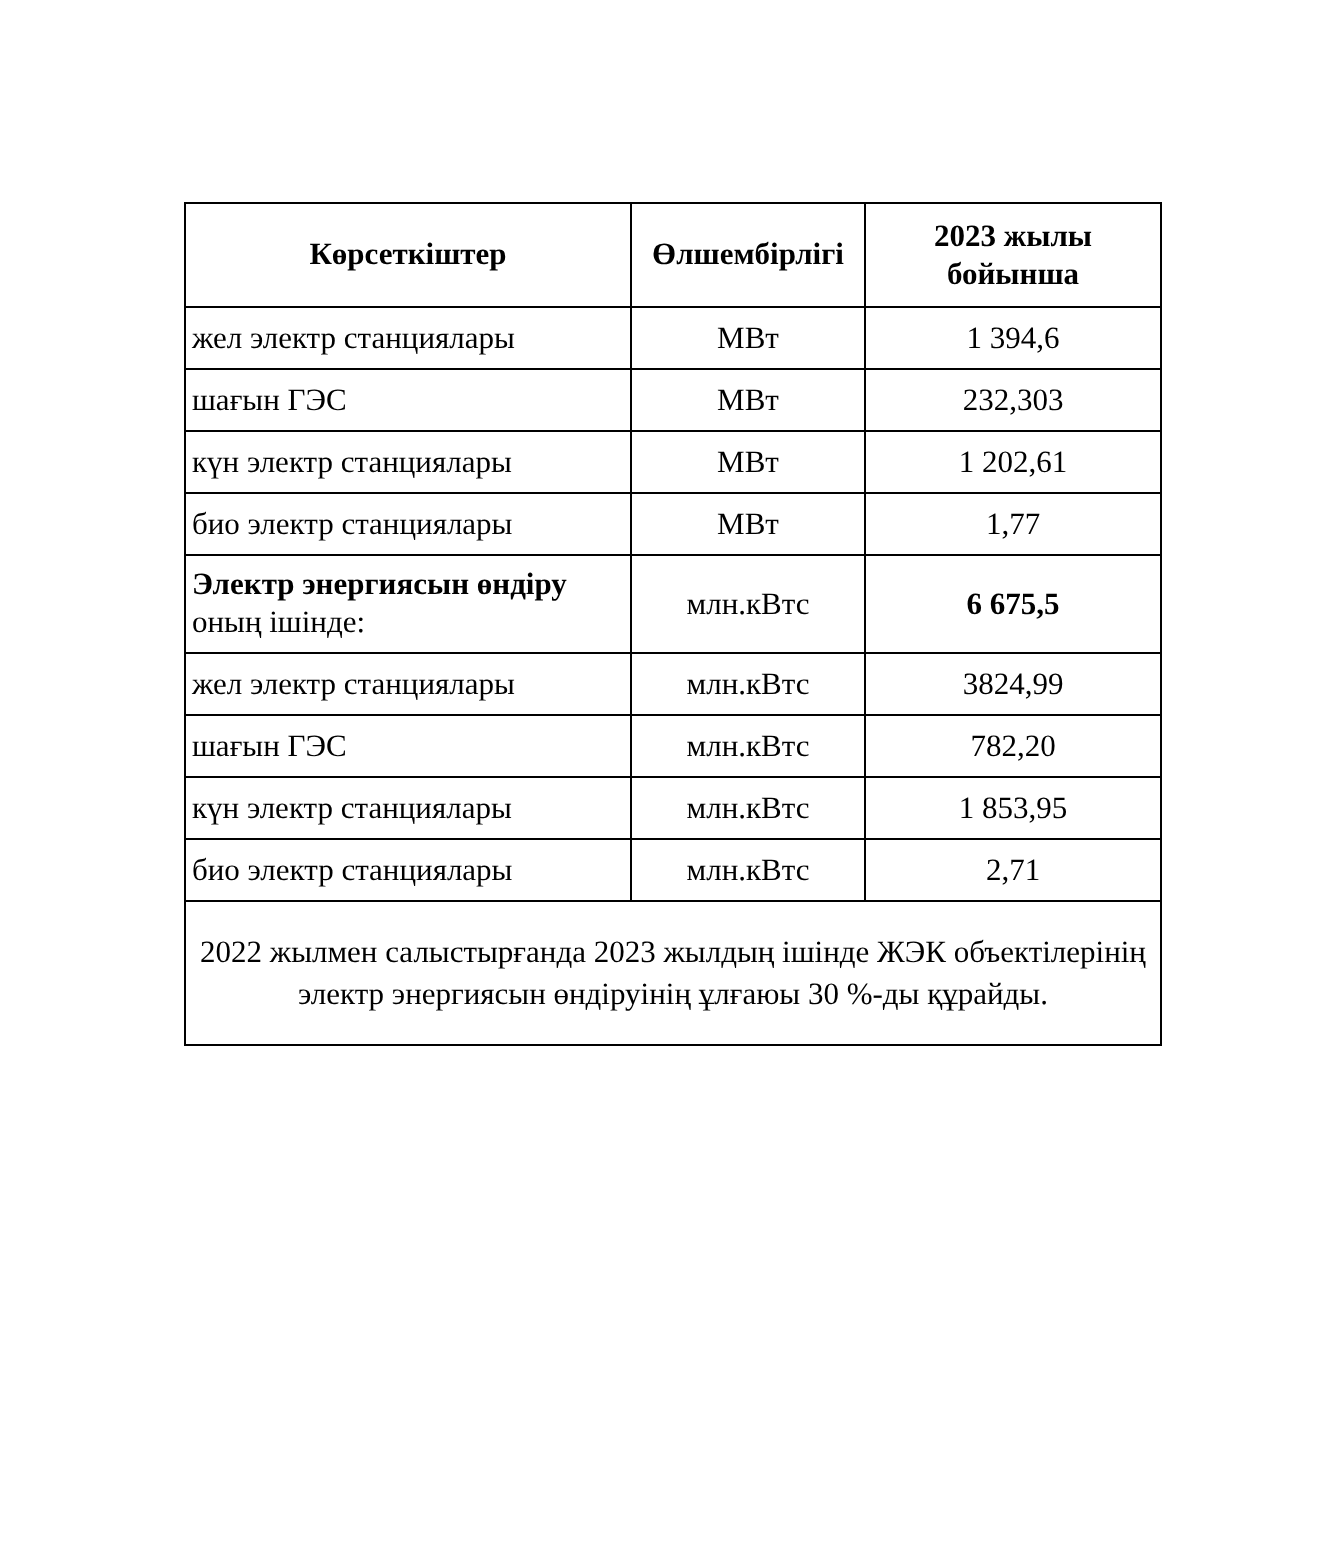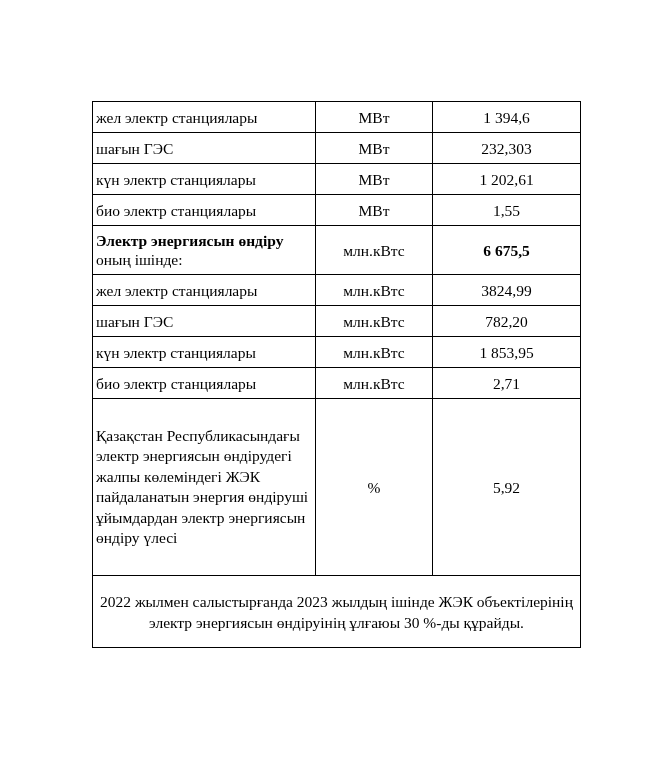--- a/index.html
+++ b/index.html
@@ -32,41 +32,49 @@
 </style>
 </head>
 <body>
 
 <h1 class="title">
   <br>
 </h1>
 
 <table class="data">
   <tbody>
+      <tr class="hdr">
+    <th class="c1" style="text-align:center">Көрсеткіштер</th>
+    <th class="c2">Өлшембірлігі</th>
+    <th class="c3">
+      <span>2023 жылы</span><br>
+      <span>бойынша</span>
+    </th>
+  </tr>
 
 
   <tr class="r1">
     <td class="c1">жел электр станциялары</td>
     <td class="c2">МВт</td>
     <td class="c3">1 394,6</td>
   </tr>
   <tr class="r1">
     <td class="c1">шағын ГЭС</td>
     <td class="c2">МВт</td>
     <td class="c3">232,303</td>
   </tr>
   <tr class="r1">
     <td class="c1">күн электр станциялары</td>
     <td class="c2">МВт</td>
     <td class="c3">1 202,61</td>
   </tr>
   <tr class="r1">
     <td class="c1">био электр станциялары</td>
     <td class="c2">МВт</td>
-    <td class="c3">1,55</td>
+    <td class="c3">1,77</td>
   </tr>
 
   <tr class="r2">
     <td class="c1"><b>Электр энергиясын өндіру</b><span> оның ішінде:</span></td>
     <td class="c2">млн.кВтс</td>
     <td class="c3 top"><b>6 675,5</b></td>
   </tr>
 
   <tr class="r1">
     <td class="c1">жел электр станциялары</td>
@@ -82,23 +90,18 @@
     <td class="c1">күн электр станциялары</td>
     <td class="c2">млн.кВтс</td>
     <td class="c3">1 853,95</td>
   </tr>
   <tr class="r1">
     <td class="c1">био электр станциялары</td>
     <td class="c2">млн.кВтс</td>
     <td class="c3">2,71</td>
   </tr>
 
-  <tr class="rbig">
-    <td class="c1" style="line-height:20.5px">Қазақстан Республикасындағы электр энергиясын өндірудегі жалпы көлеміндегі ЖЭК пайдаланатын энергия өндіруші ұйымдардан электр энергиясын өндіру үлесі</td>
-    <td class="c2">%</td>
-    <td class="c3">5,92</td>
-  </tr>
 
   <tr class="foot">
     <td colspan="3" class="footer-cell">2022 жылмен салыстырғанда 2023 жылдың ішінде ЖЭК объектілерінің электр энергиясын өндіруінің ұлғаюы 30 %-ды құрайды.</td>
   </tr>
 </tbody>
   </table>
 
 </body></html>

